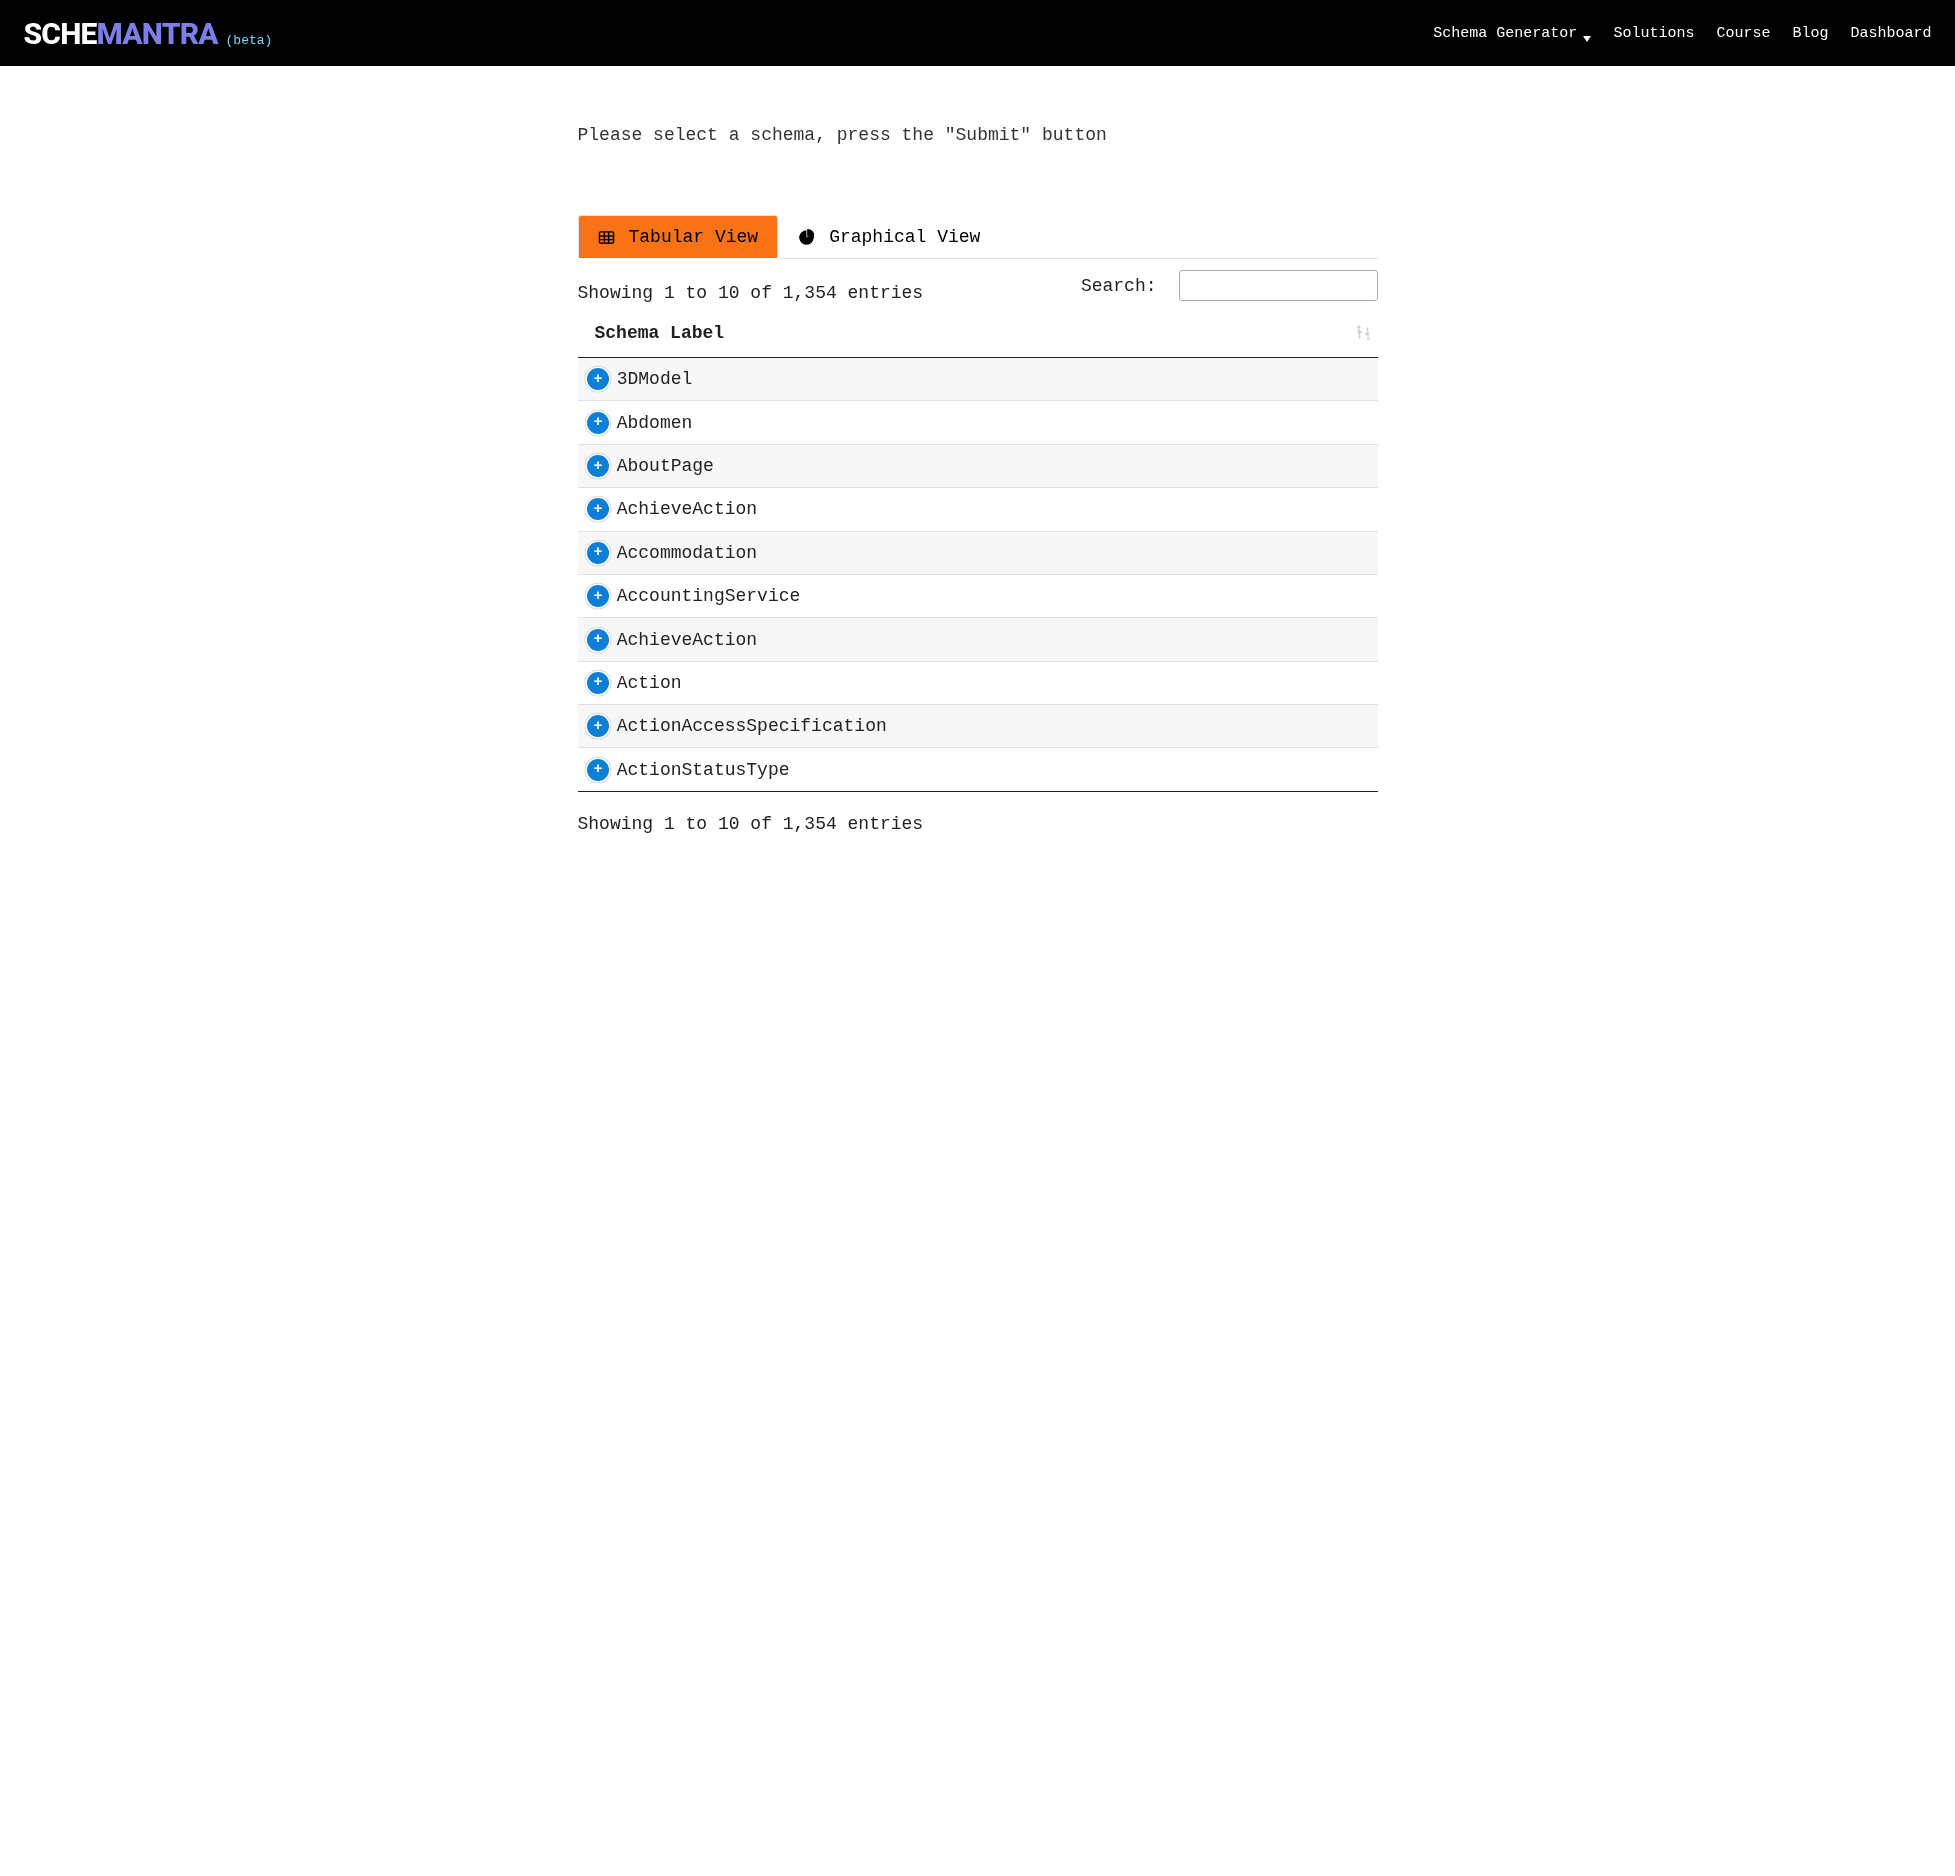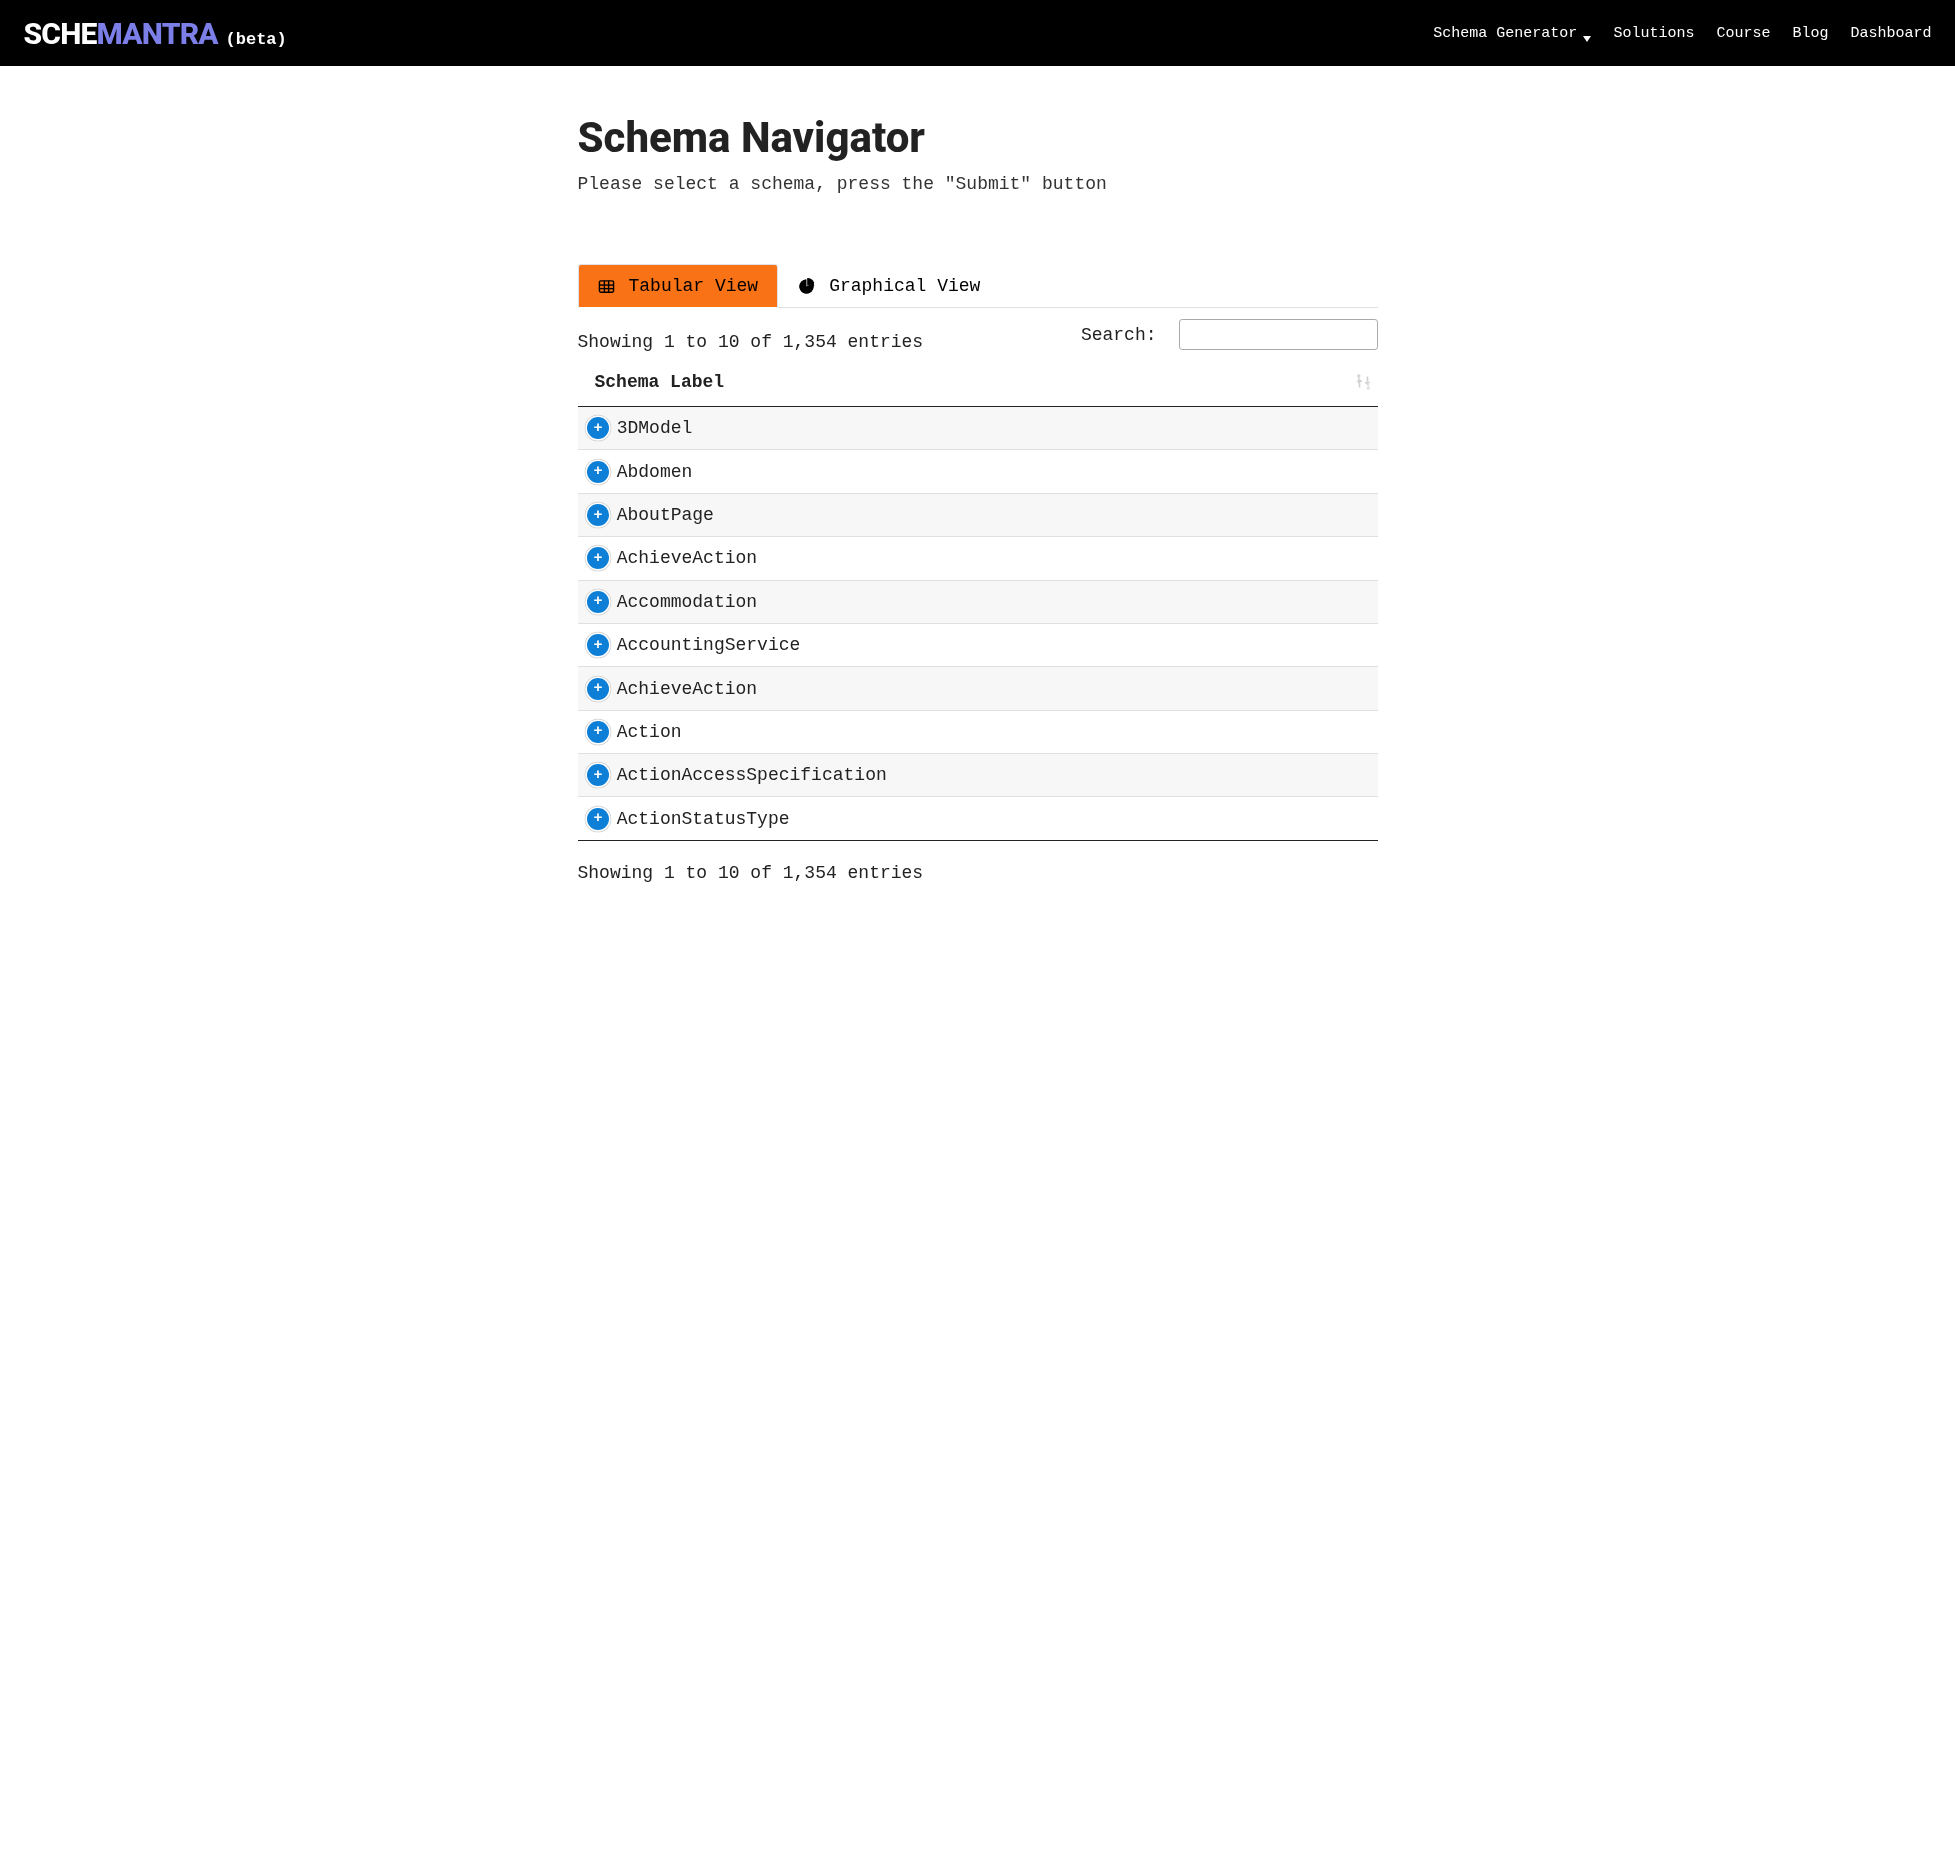--- a/index.html
+++ b/index.html
@@ -35,23 +35,23 @@
       letter-spacing: -0.8px;
       color: #fff;
       font-family: -apple-system, BlinkMacSystemFont, "Segoe UI", Roboto, "Helvetica Neue", Arial, sans-serif;
     }
     
     .brand-main .mantra {
       color: #7c7fe8;
     }
     
     .brand-beta {
-      color: #ffffff;
-      font-size: 17px;
-      font-weight: bold;
+      color: #7dd3fc;
+      font-size: 13px;
+      font-weight: normal;
     }
     
     .nav-links {
       display: flex;
       align-items: center;
       gap: 22px;
     }
     
     .nav-link {
       color: #fff;
@@ -265,21 +265,20 @@
     <div class="nav-link">
       <span>Blog</span>
     </div>
     <div class="nav-link">
       <span>Dashboard</span>
     </div>
   </div>
 </div>
 
 <div class="container">
-  <h1 class="page-title">Schema Navigator</h1>
   <p class="page-subtitle">Please select a schema, press the "Submit" button</p>
 
   <div class="tabs">
     <div class="tab active">
       <span class="tab-icon">
         <svg viewBox="0 0 24 24" fill="#000">
             <rect x="2" y="4" width="20" height="16" rx="2" fill="none" stroke="#000" stroke-width="2"></rect>
             <line x1="2" y1="10" x2="22" y2="10" stroke="#000" stroke-width="2"></line>
             <line x1="2" y1="15" x2="22" y2="15" stroke="#000" stroke-width="2"></line>
             <line x1="9" y1="4" x2="9" y2="20" stroke="#000" stroke-width="2"></line>

